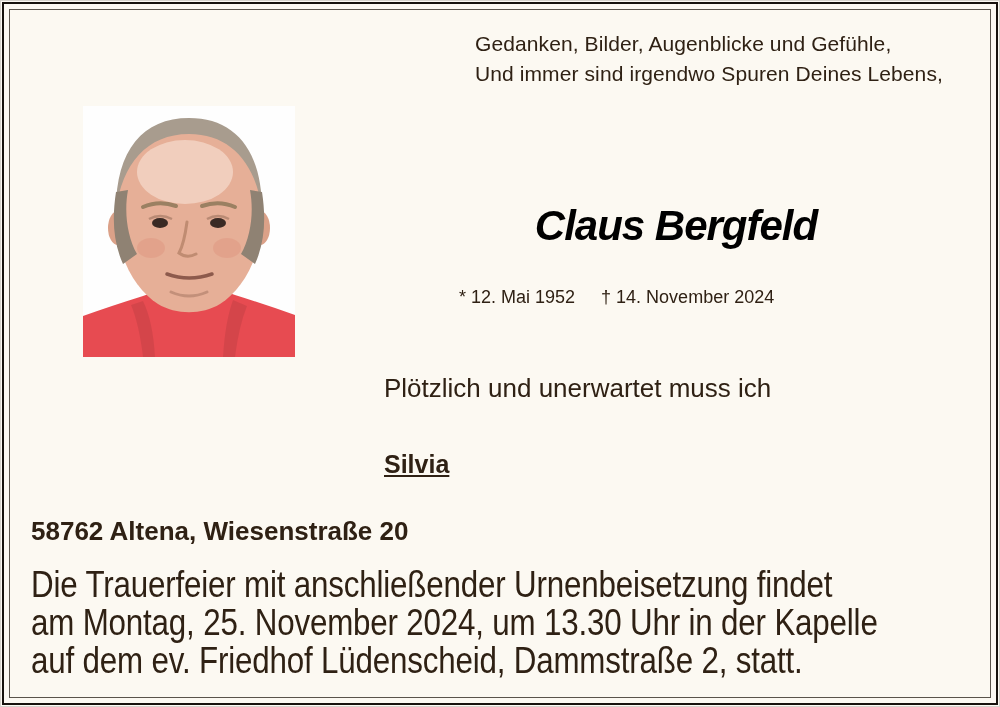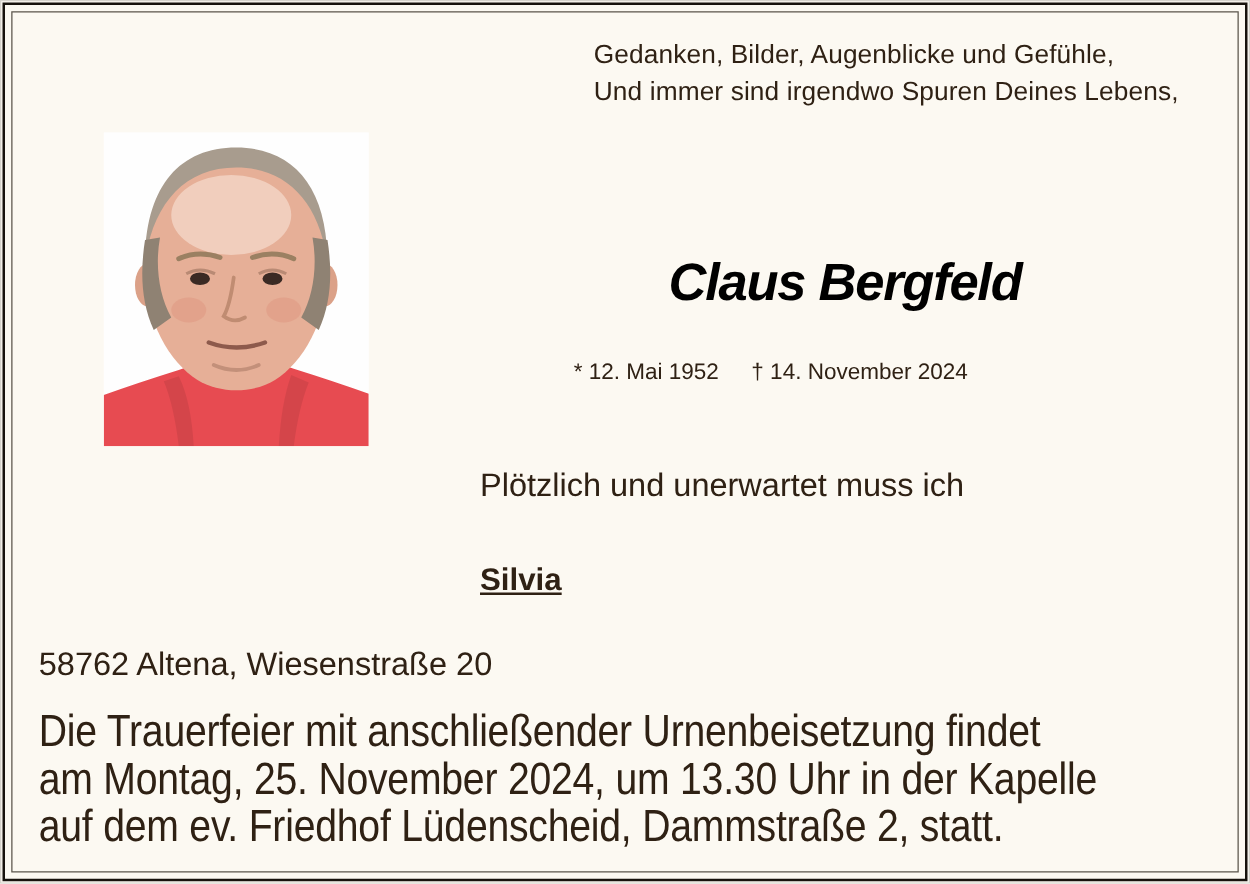--- a/index.html
+++ b/index.html
@@ -79,20 +79,21 @@
     left: 383px; top: 449px;
     font-size: 25px;
     font-weight: bold;
     text-decoration: underline;
   }
 
   .address {
     left: 30px; top: 515px;
     font-size: 26px;
     white-space: nowrap;
+    font-weight: bold;
   }
 
   .funeral {
     left: 30px; top: 565px;
     font-size: 36px;
     line-height: 38px;
   }
   .funeral .cond-line {
     transform: scaleX(0.87);
     transform-origin: 0 0;

